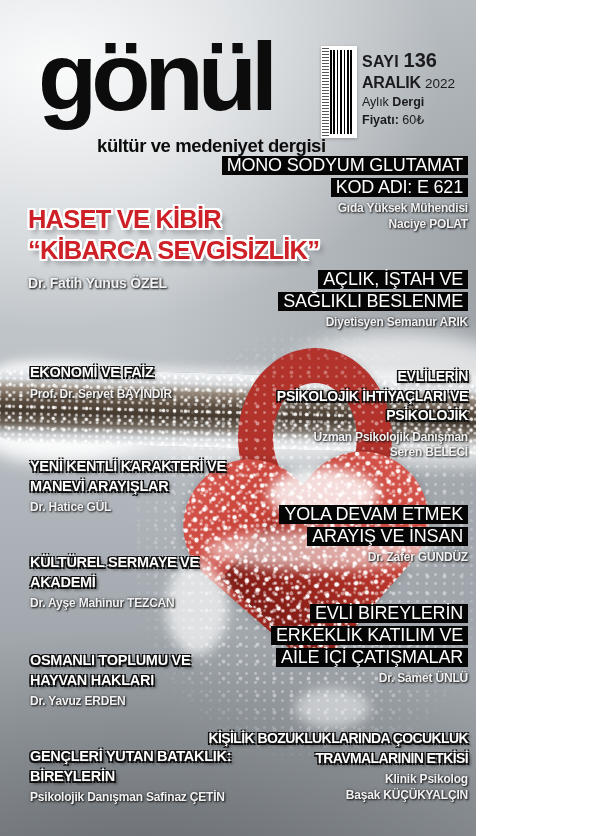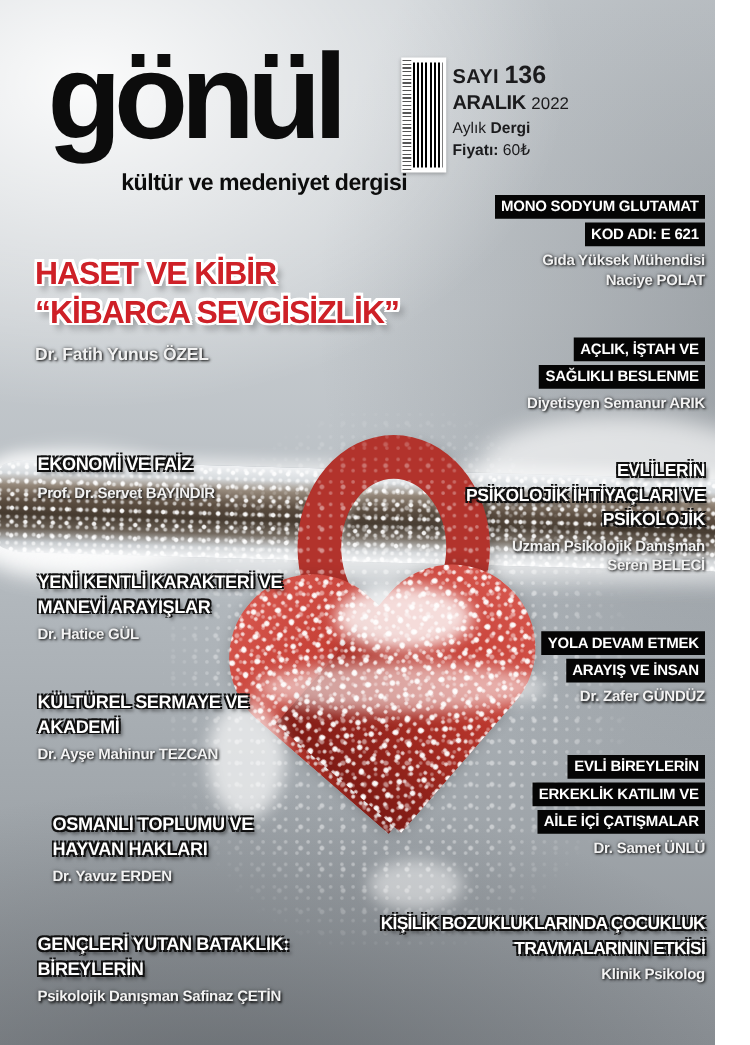--- a/index.html
+++ b/index.html
@@ -1,17 +1,17 @@
 <!DOCTYPE html>
 <html><head>
 <meta charset="utf-8">
 <style>
   html,body{margin:0;padding:0;}
   .cover{
-    position:relative; width:572px; height:836px; overflow:hidden;
+    position:relative; width:476px; height:836px; overflow:hidden;
     font-family:"Liberation Sans","DejaVu Sans",sans-serif;
     background:
       radial-gradient(620px 420px at 12% 8%, rgba(255,255,255,.92), rgba(255,255,255,0) 62%),
       radial-gradient(520px 620px at 108% 30%, rgba(88,94,100,.40), rgba(88,94,100,0) 70%),
       radial-gradient(700px 380px at 30% 108%, rgba(62,66,70,.50), rgba(62,66,70,0) 72%),
       linear-gradient(180deg,#cacfd3 0%,#c6cbcf 30%,#b6bcc1 52%,#a3a9ae 74%,#8e9398 100%);
   }
   
   .photo{position:absolute;inset:0;z-index:1;}
   .snow-blob{position:absolute;background:rgba(255,255,255,.88);border-radius:50%;filter:blur(9px);}
@@ -92,39 +92,39 @@
   .article{position:absolute;z-index:10;}
   .a-left{left:30px;text-align:left;}
   .a-right{right:8px;text-align:right;}
   .tline{
     display:block;font-weight:bold;font-size:14.5px;line-height:19.5px;letter-spacing:-0.3px;color:#fff;
     text-shadow:-1.5px -1.5px 0 #101010,1.5px -1.5px 0 #101010,-1.5px 1.5px 0 #101010,1.5px 1.5px 0 #101010,2.5px 3px 3px rgba(0,0,0,.55);
     white-space:nowrap;
   }
   .brow{line-height:0;margin:0 0 3px;}
   .bar-line{
-    display:inline-block;font-weight:bold;font-size:12px;line-height:15px;letter-spacing:-0.2px;
+    display:inline-block;font-weight:normal;font-size:18px;line-height:15px;letter-spacing:-0.2px;
     color:#fff;background:#050505;padding:1.5px 5px 2.5px;white-space:nowrap;
   }
   .author{
     margin-top:4px;font-size:12px;font-weight:bold;color:#f2f2f2;letter-spacing:-0.2px;
     text-shadow:1px 1px 2px rgba(0,0,0,.85),0 0 3px rgba(0,0,0,.5);
   }
   .author .aline{display:block;line-height:15.5px;white-space:nowrap;}
   
   .headline{left:28px;top:204px;}
   .headline .hline{
     display:block;font-weight:bold;font-size:25.5px;line-height:31px;letter-spacing:-0.8px;color:#ce2027;
     text-shadow:-2px -2px 0 #fff,2px -2px 0 #fff,-2px 2px 0 #fff,2px 2px 0 #fff,0 -2px 0 #fff,0 2px 0 #fff,-2px 0 0 #fff,2px 0 0 #fff,4px 5px 5px rgba(0,0,0,.35);
     white-space:nowrap;
   }
   .headline .author{font-size:14px;margin-top:9px;}
   
   .p-r1{top:156px;} .p-r2{top:270px;text-align:right;} .p-r3{top:367px;} .p-r4{top:505px;} .p-r5{top:604px;} .p-r6{top:729px;}
-  .p-l2{top:363px;} .p-l3{top:457px;} .p-l4{top:553px;} .p-l5{top:651px;margin-left:12px;} .p-l6{top:747px;}
+  .p-l2{top:363px;} .p-l3{top:457px;} .p-l4{top:553px;} .p-l5{top:651px;} .p-l6{top:747px;}
   .p-r3 .tline,.p-r6 .tline{font-size:14px;}
   .p-r6 .tline{letter-spacing:-0.6px;}
 </style>
 </head>
 <body>
 
 <div class="cover">
 
   <div class="photo">
     <div class="snow-blob sb1"></div>
@@ -240,16 +240,17 @@
     <div class="author">
       <span class="aline">Dr. Samet ÜNLÜ</span>
     </div>
   </div>
 
   <div class="article a-right p-r6">
     <span class="tline">KİŞİLİK BOZUKLUKLARINDA ÇOCUKLUK</span>
     <span class="tline">TRAVMALARININ ETKİSİ</span>
     <div class="author">
       <span class="aline">Klinik Psikolog</span>
+      <span class="aline">Başak KÜÇÜKYALÇIN</span>
     </div>
   </div>
 
 </div>
 
 </body></html>

